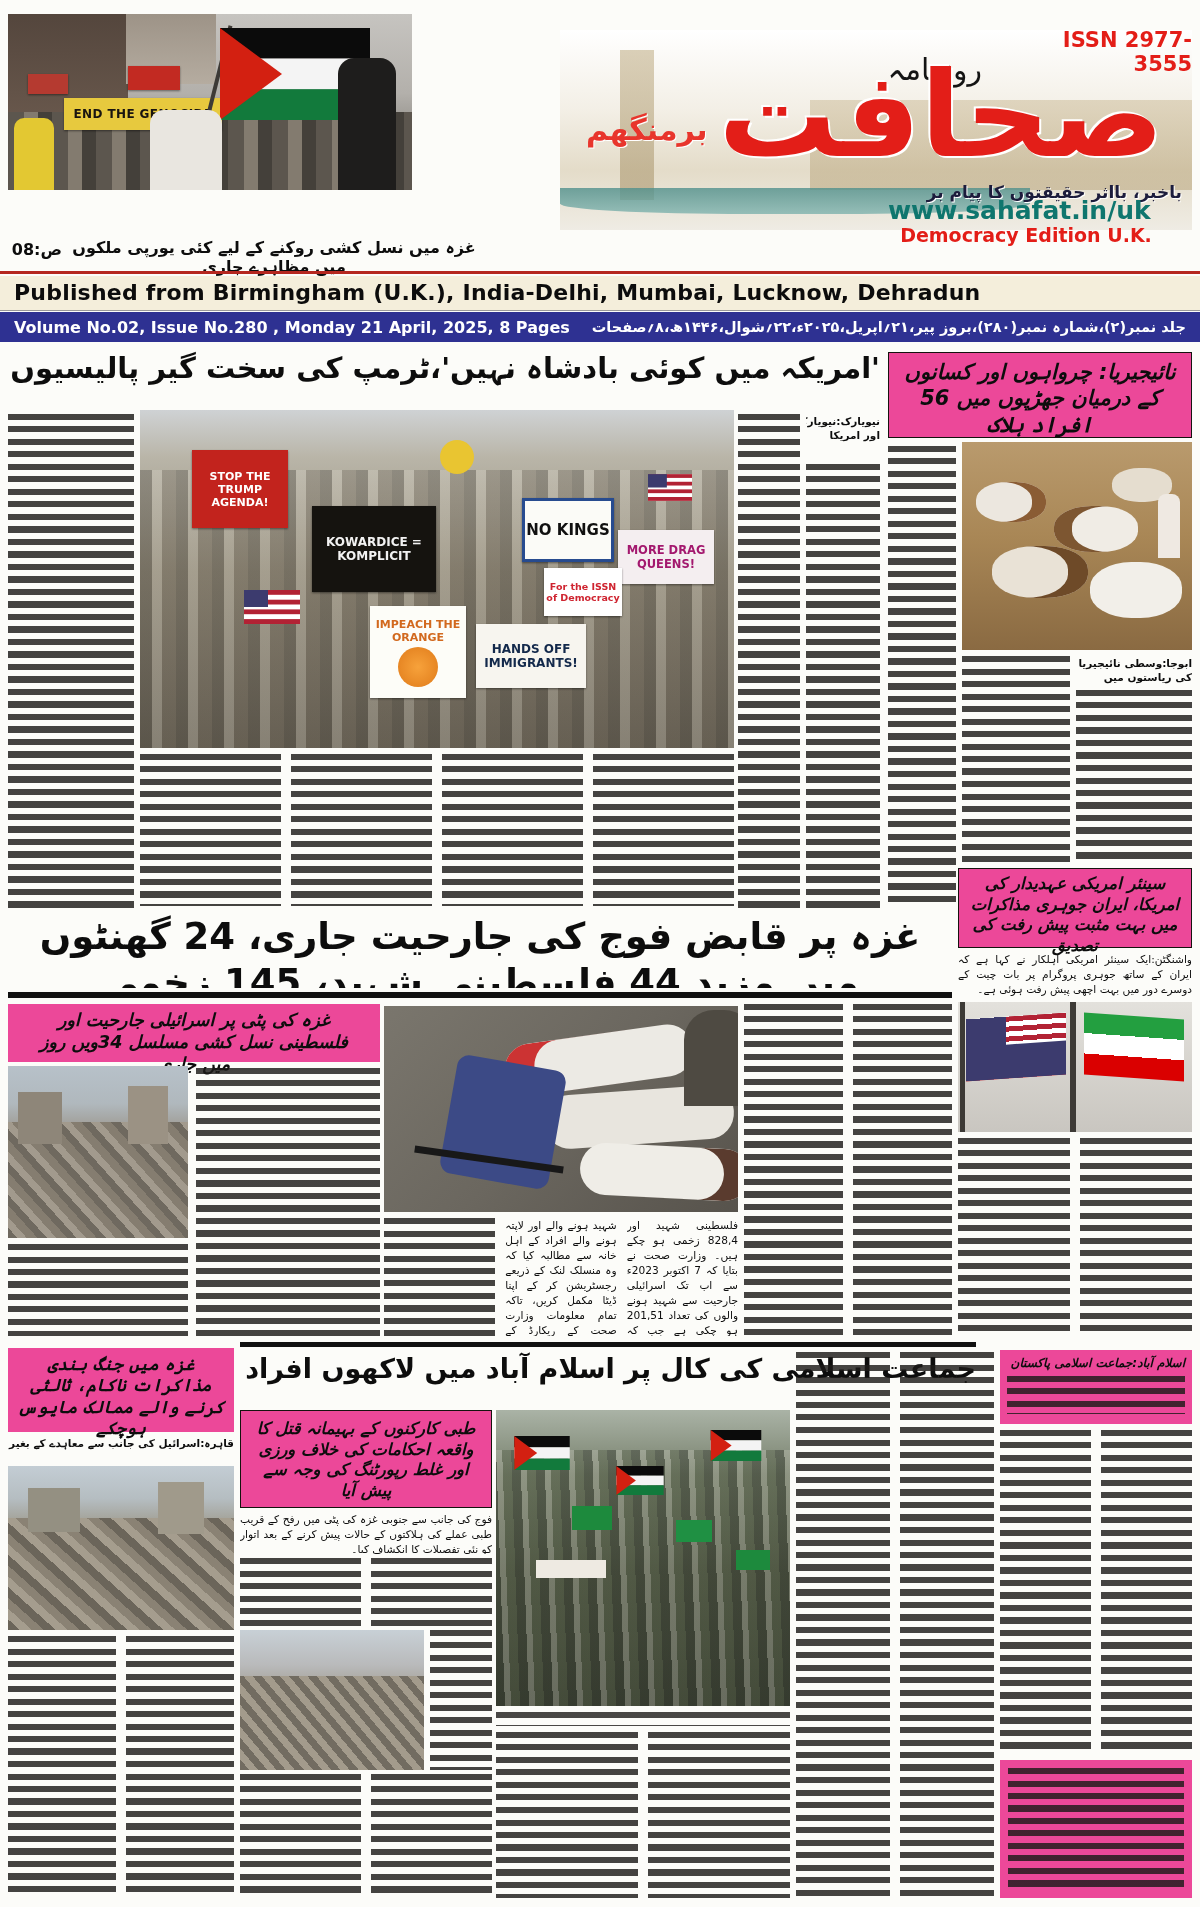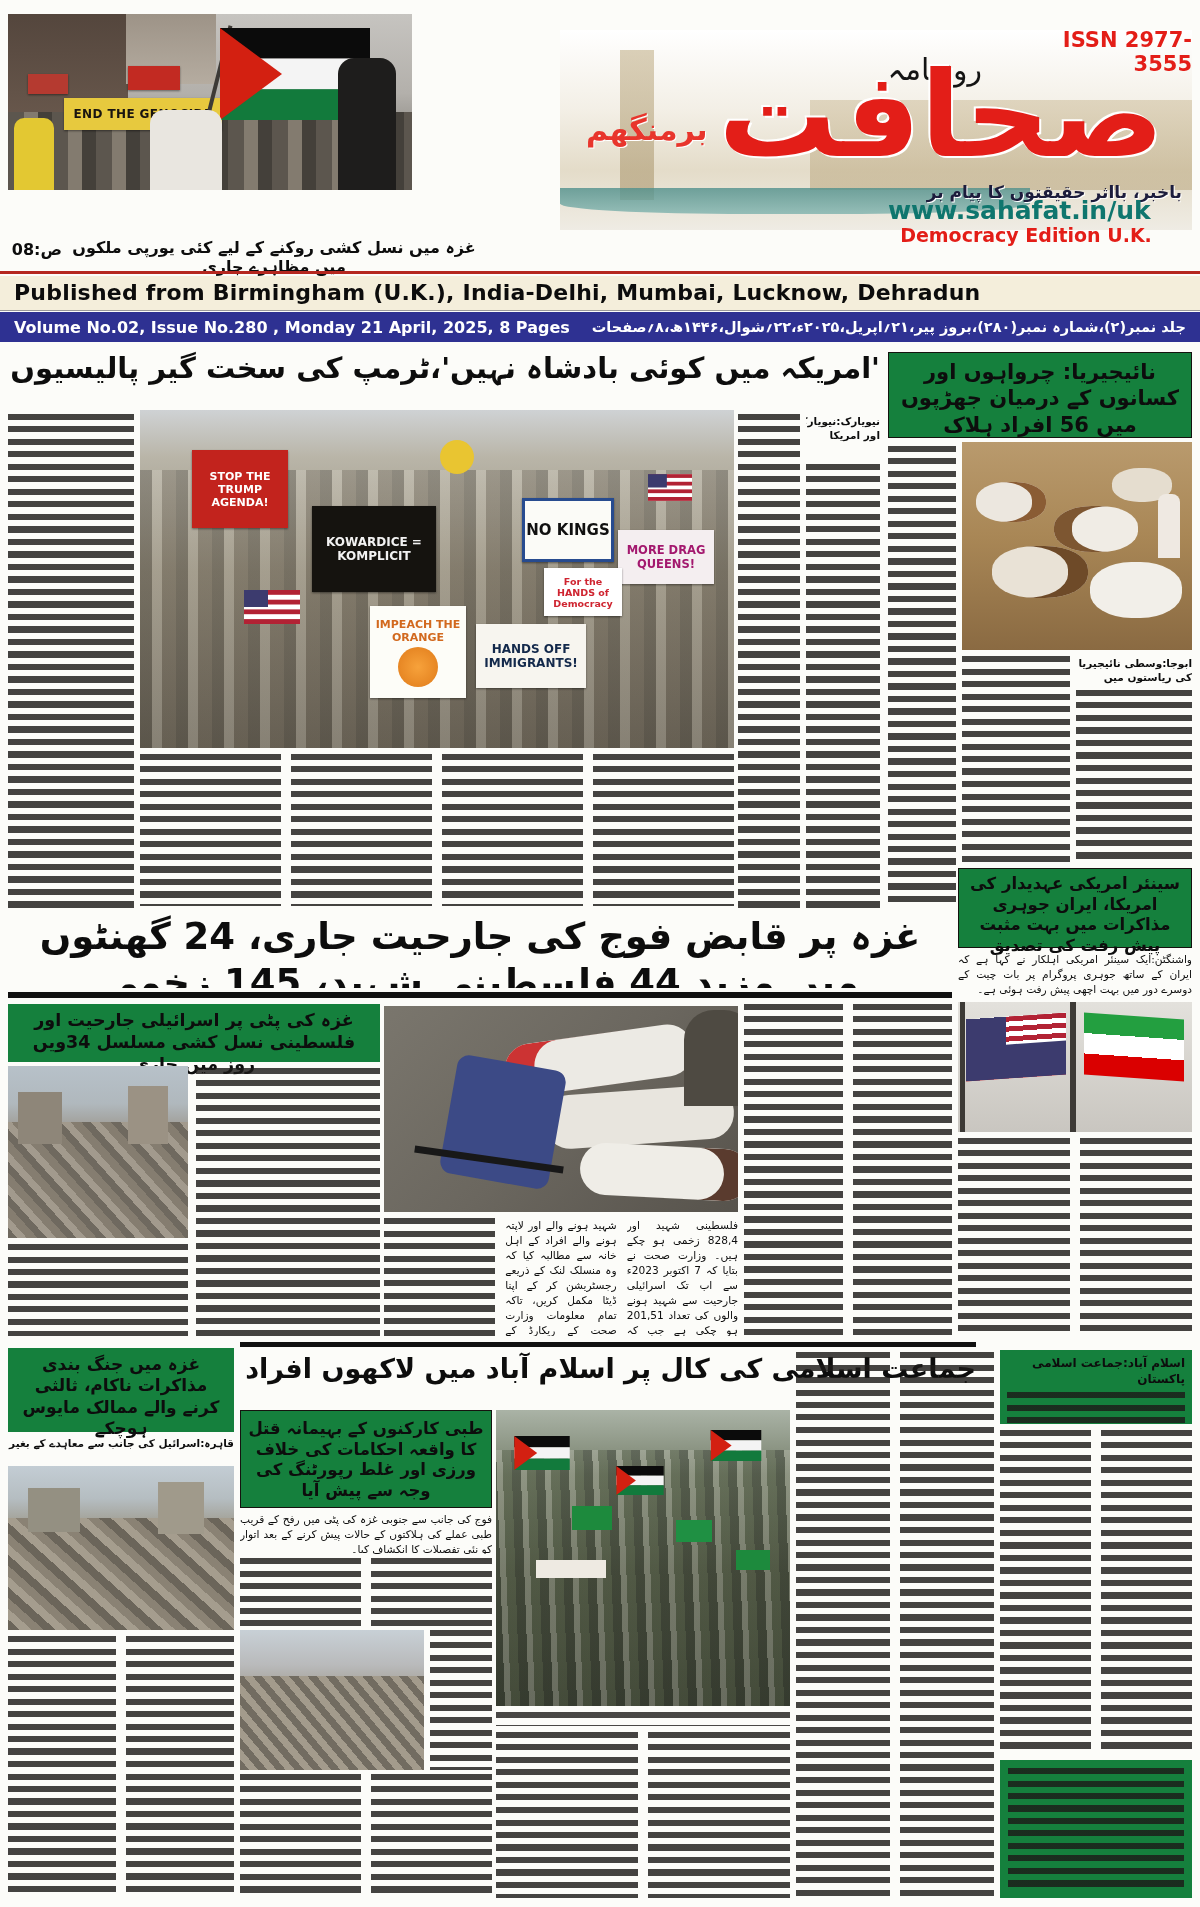--- a/index.html
+++ b/index.html
@@ -1,21 +1,21 @@
 <!DOCTYPE html>
 <html lang="en"><head>
 <meta charset="utf-8">
 <style>
   html,body{margin:0;padding:0;background:#e9e9e9;font-family:"DejaVu Sans",sans-serif;}
   #page{position:relative;width:1200px;height:1907px;margin:0 auto;background:#fcfcf9;overflow:hidden;}
   .abs{position:absolute;}
   .ur{direction:rtl;unicode-bidi:plaintext;font-family:"DejaVu Sans",sans-serif;color:#0d0d0d;}
   .hl{font-weight:bold;text-align:center;line-height:1.25;}
   .clip{overflow:hidden;}
-  .cream{background:#15803d;}
+  .cream{background:#ec4899;font-style:italic;}
   .boxed{border:1.6px solid #15130f;box-sizing:border-box;}
   .rule{background:#111;}
   .redrule{background:#b5271f;}
   
   .sim{background-image:repeating-linear-gradient(to bottom,rgba(28,26,24,.82) 0 6px,rgba(28,26,24,0) 6px 12.5px);}
   .cols{display:flex;gap:10px;}
   .cols > div{flex:1;}
   .photo{position:absolute;overflow:hidden;background:#9b958c;}
   .caption-sim{background-image:repeating-linear-gradient(to bottom,rgba(28,26,24,.8) 0 6px,transparent 6px 13px);}
   .dl{font-weight:bold;font-size:11.5px;line-height:1.35;}
@@ -87,21 +87,21 @@
     <div class="sign" style="left:172px;top:96px;width:120px;height:82px;background:#15130f;color:#f2f2f2;font-size:12px;padding:2px;">
       <span>KOWARDICE = KOMPLICIT</span>
       </div>
     <div class="sign" style="left:382px;top:88px;width:86px;height:58px;background:#fbfbf7;color:#101010;font-size:15px;border:3px solid #274b8f;">
       <span>NO KINGS</span>
       </div>
     <div class="sign" style="left:478px;top:120px;width:96px;height:54px;background:#f4eef0;color:#a3186e;font-size:11.5px;">
       <span>MORE DRAG QUEENS!</span>
       </div>
     <div class="sign" style="left:404px;top:158px;width:78px;height:48px;background:#ffffff;color:#cf2430;font-size:9.5px;">
-      <span>For the HANDS of Democracy</span>
+      <span>For the ISSN of Democracy</span>
       </div>
     <div class="sign" style="left:230px;top:196px;width:96px;height:92px;background:#fdfdf8;color:#d2691e;font-size:11px;flex-direction:column;">
       <span>IMPEACH THE ORANGE</span>
       <span style="width:40px;height:40px;border-radius:50%;background:radial-gradient(#f7a23b,#e07b1a);margin-top:3px;"></span>
       </div>
     <div class="sign" style="left:336px;top:214px;width:110px;height:64px;background:#f7f5ef;color:#13294b;font-size:12px;">
       <span>HANDS OFF IMMIGRANTS!</span>
       </div>
     <svg class="abs" style="left:104px;top:180px;" width="56" height="34" viewBox="0 0 56 34">
       <rect width="56" height="34" fill="#fff"></rect>

